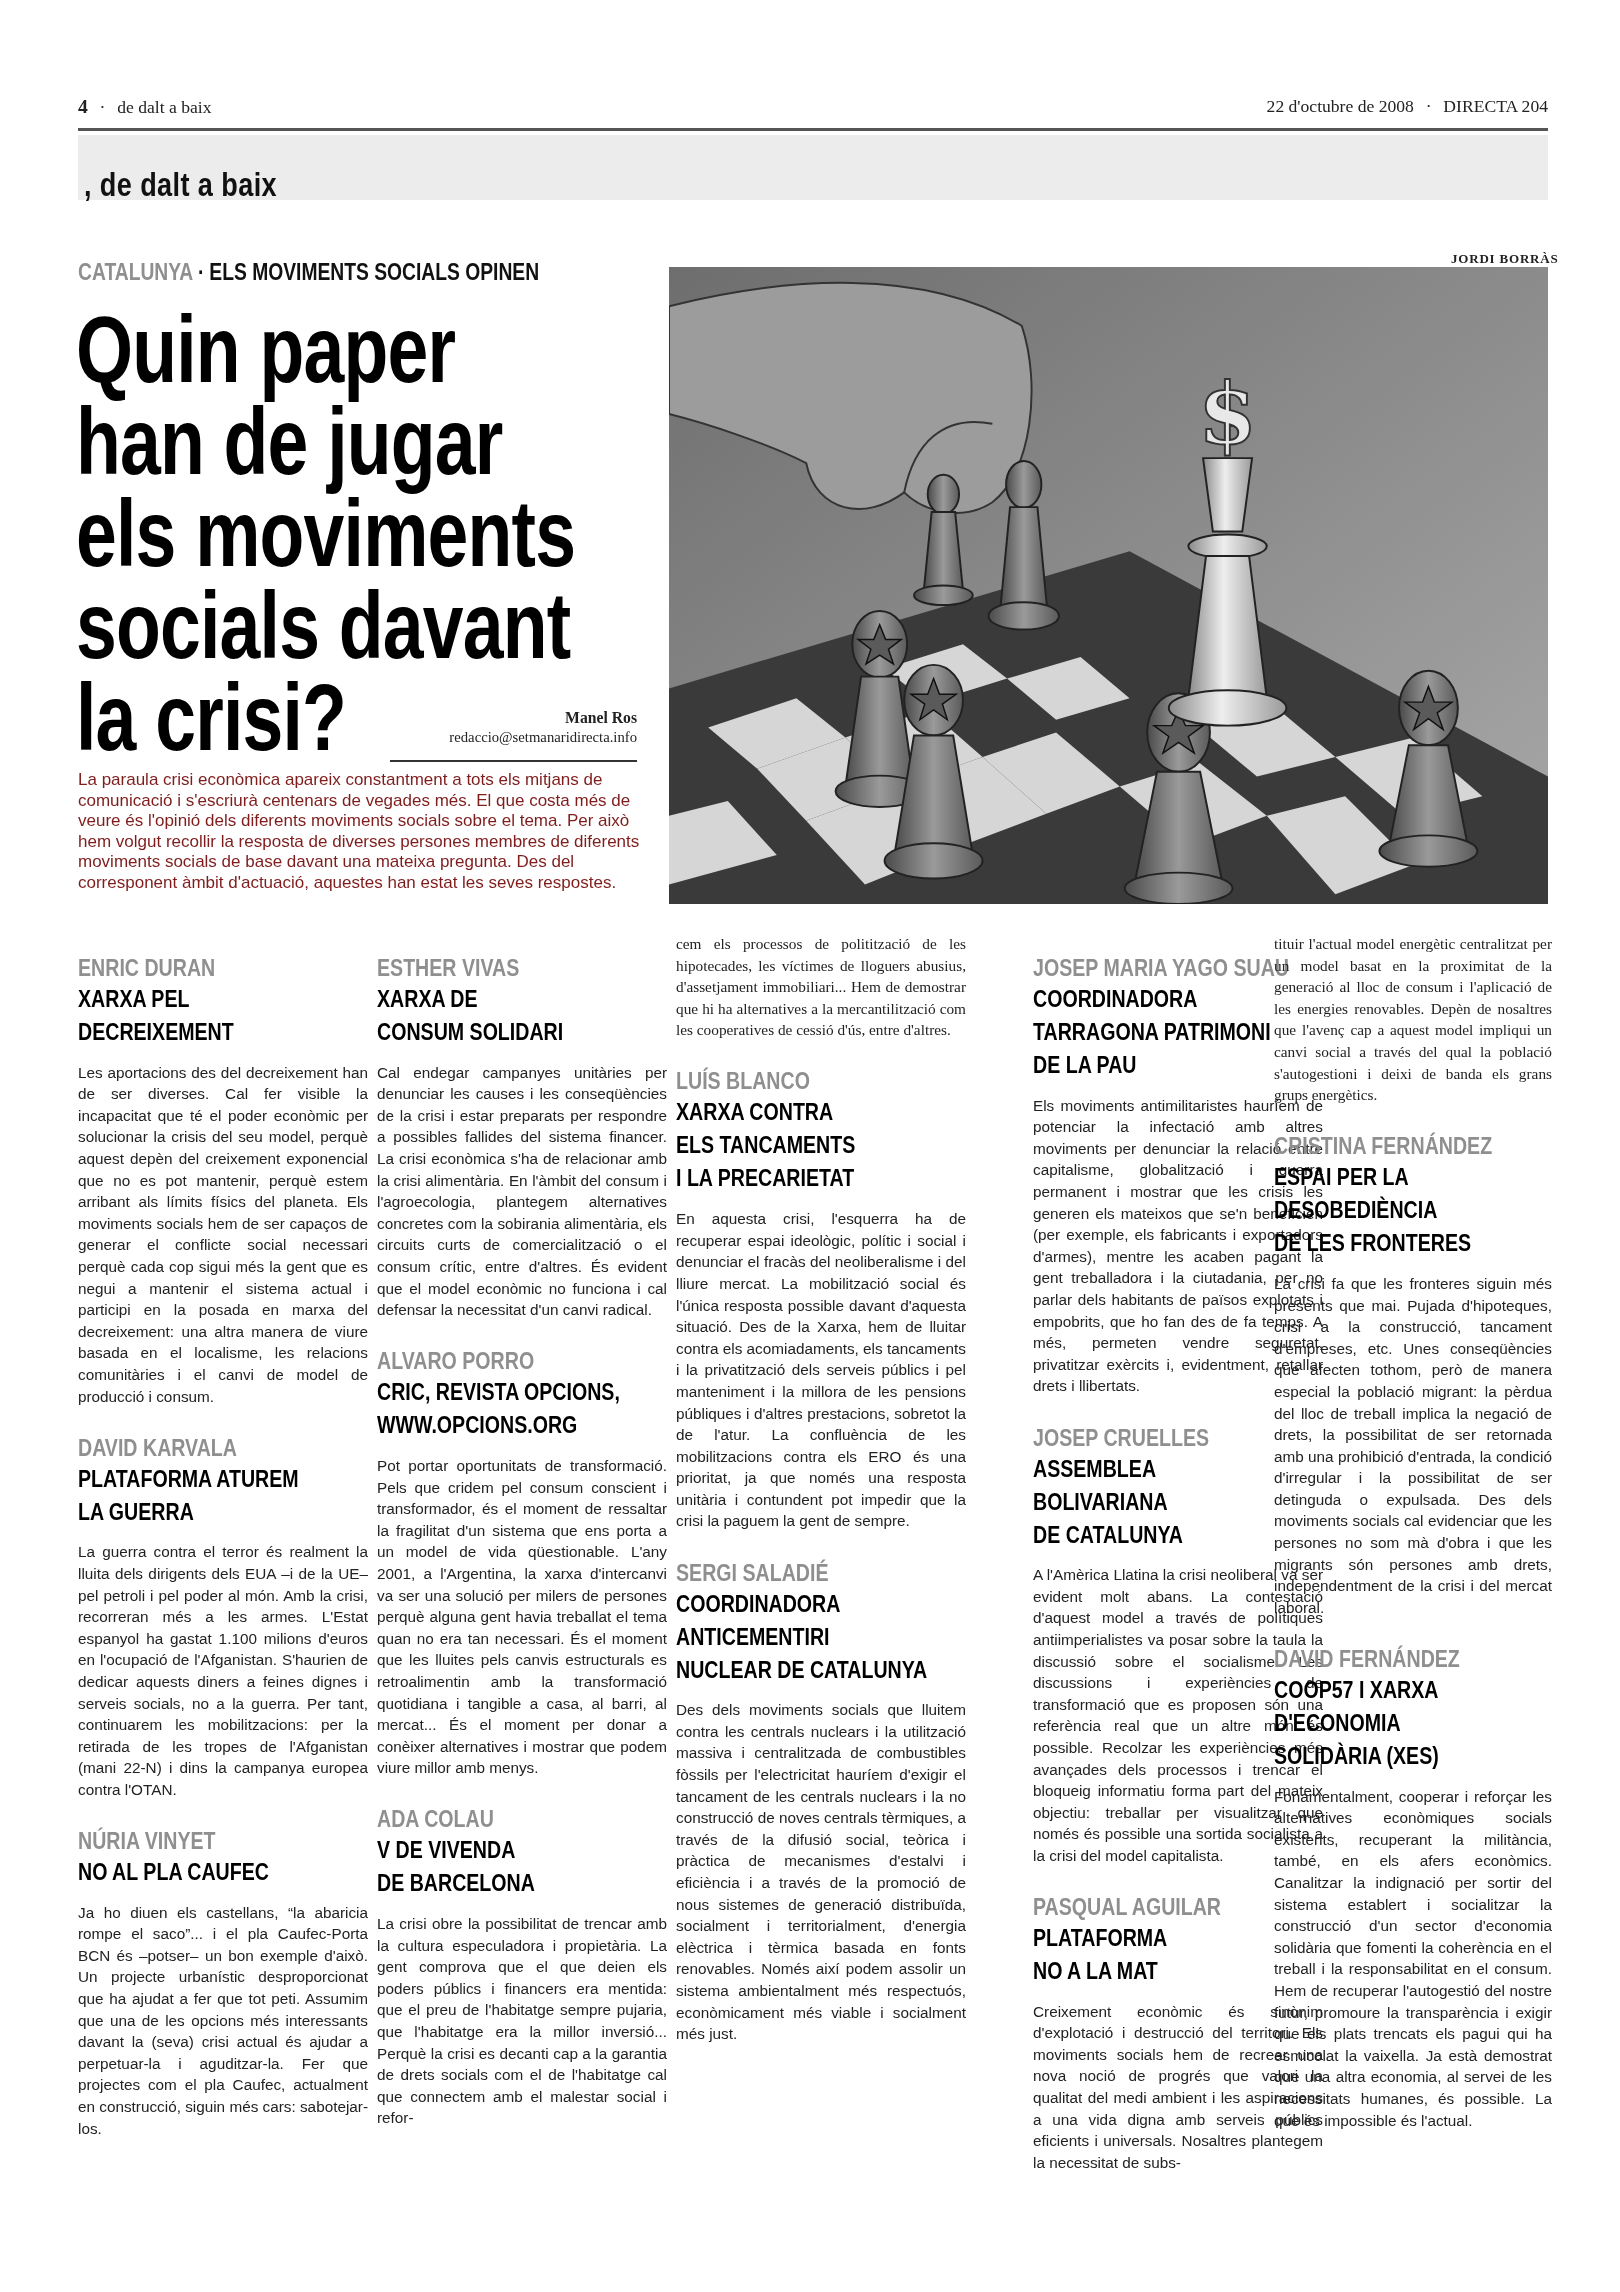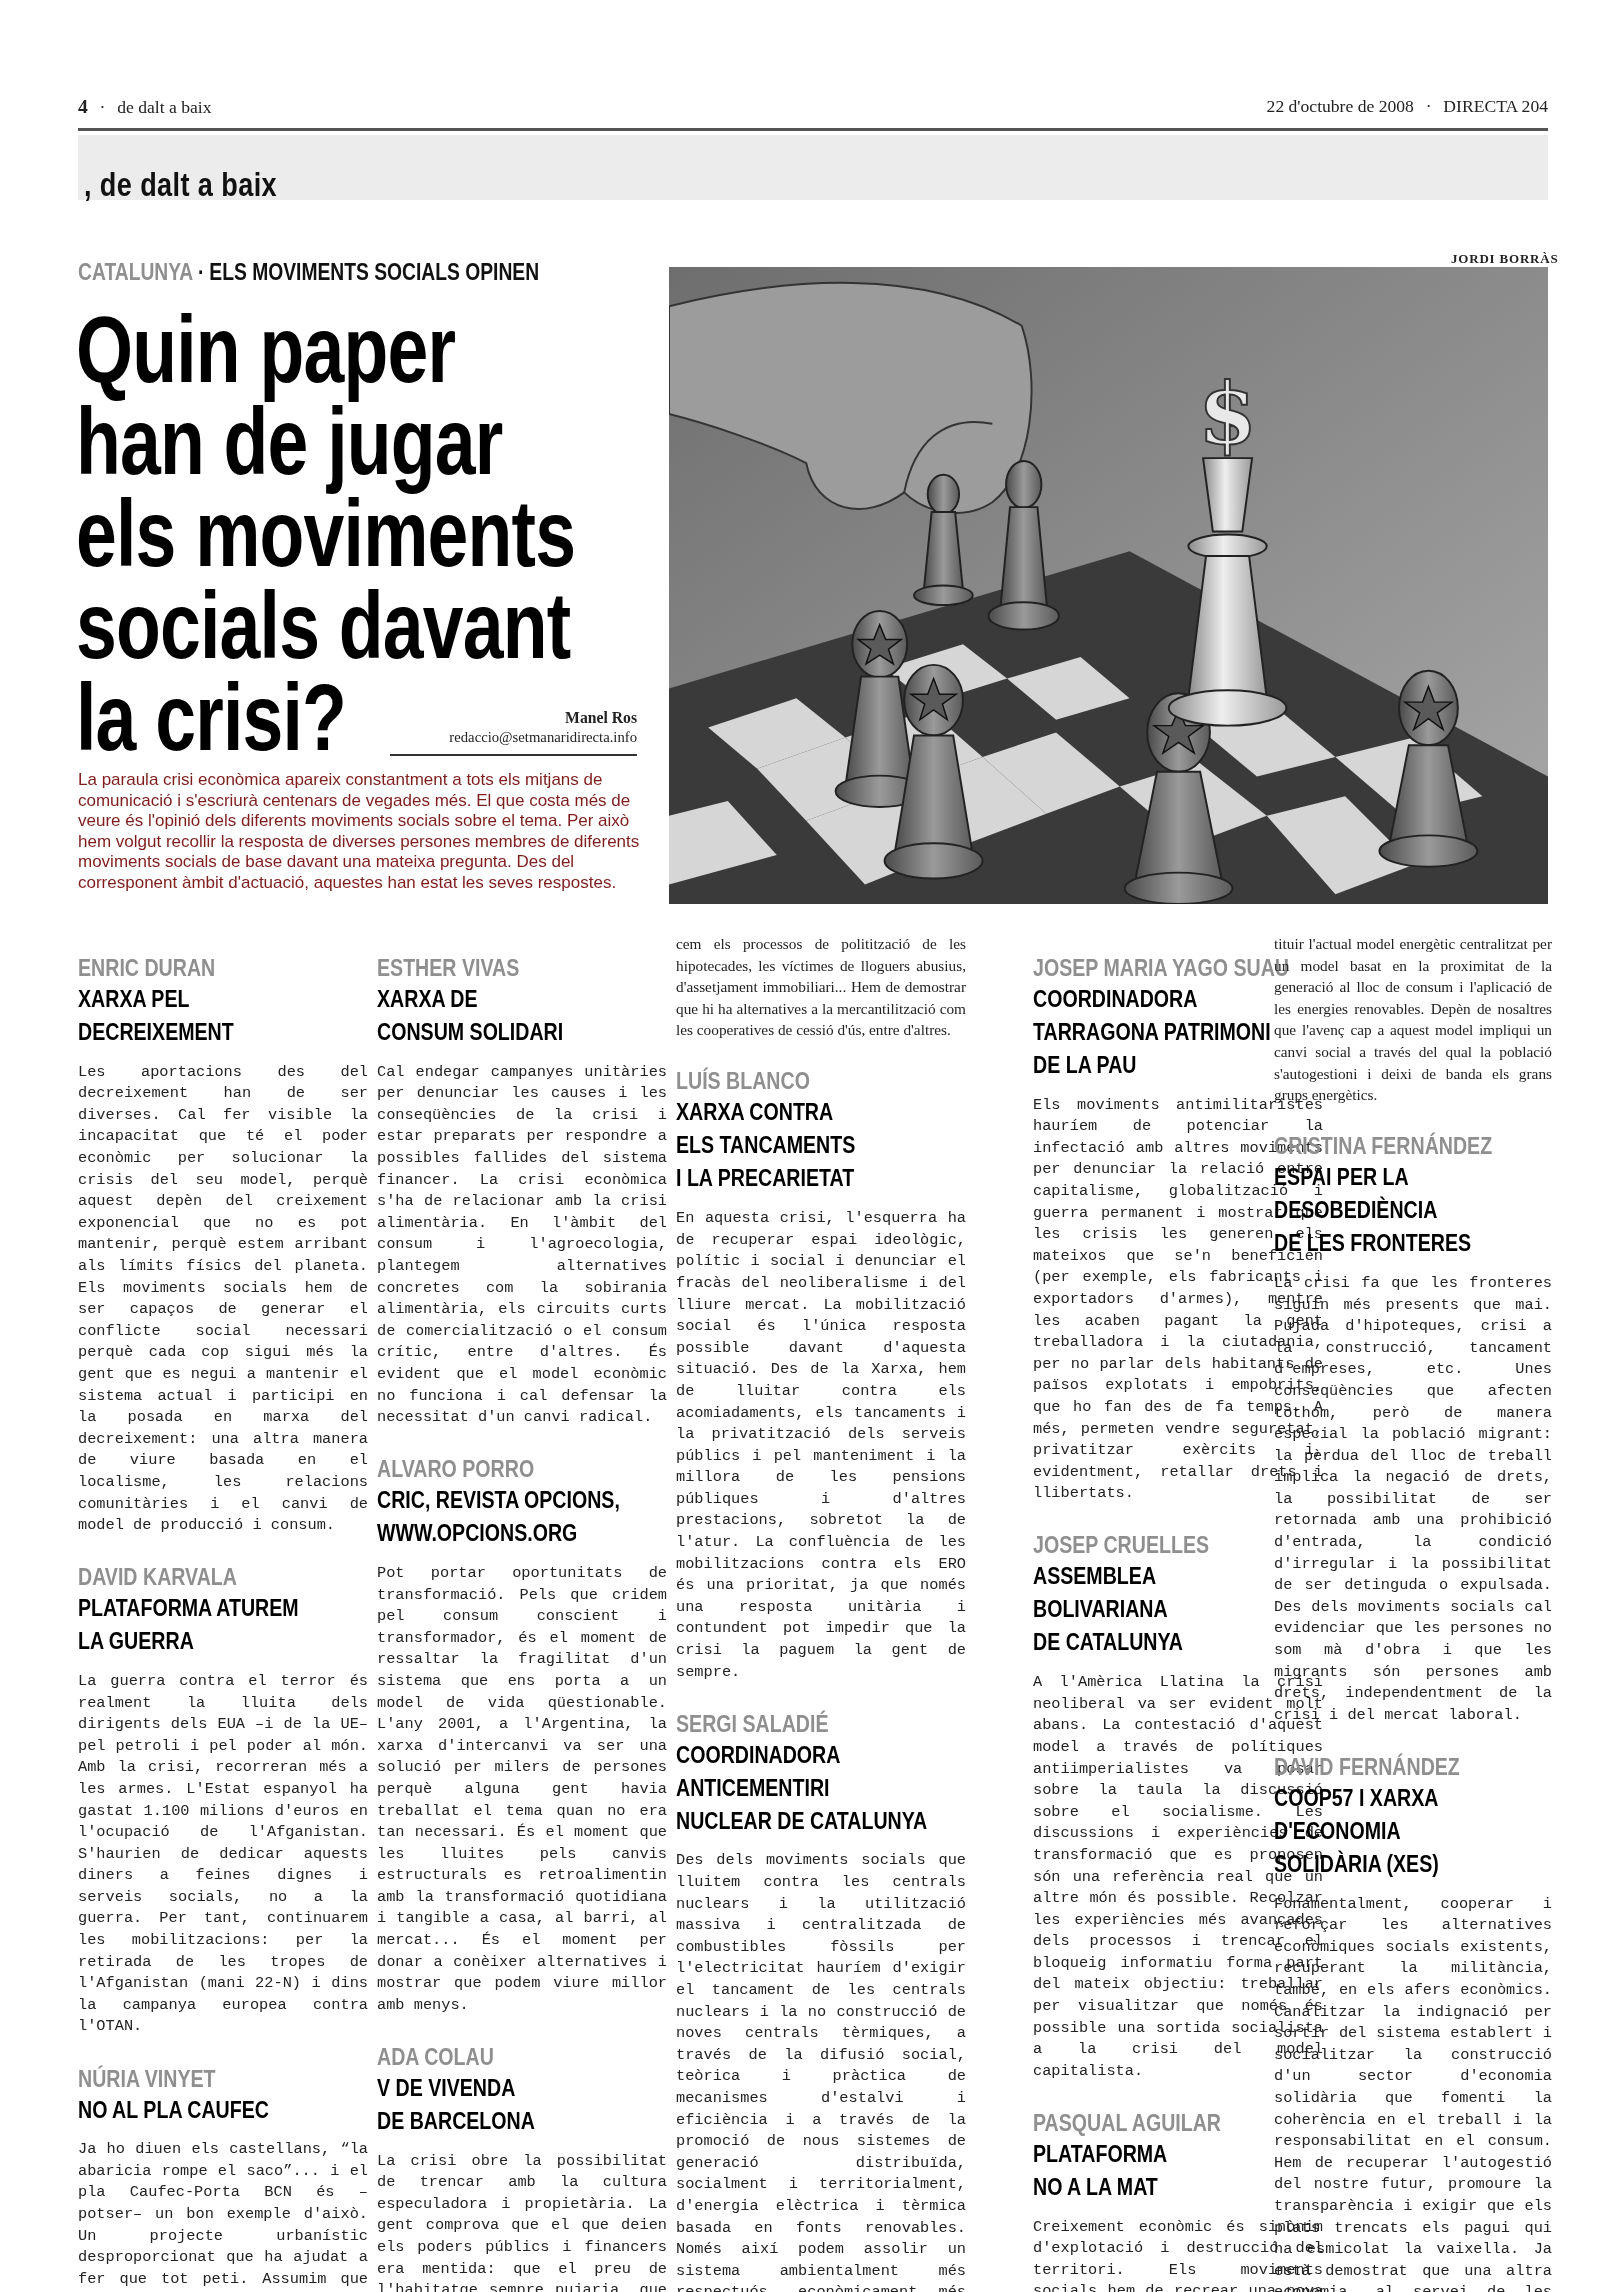--- a/index.html
+++ b/index.html
@@ -13,35 +13,35 @@
   .section-band { position:absolute; left:78px; top:135px; width:1470px; height:65px; background:#ececec; }
   .section-band .title { position:absolute; left:5.9px; bottom:-3.9px; font-family:"Liberation Sans", sans-serif; font-weight:bold; font-size:33px; transform:scaleX(0.82); transform-origin:left bottom; letter-spacing:0.5px; color:#111; }
 
   
   .kicker { position:absolute; left:78px; top:259px; font-family:"Liberation Sans", sans-serif; font-weight:bold; font-size:23.5px; transform:scaleX(0.82); transform-origin:left top; white-space:nowrap; }
   .kicker .region { color:#8f8f8f; }
   .kicker .dot { color:#111; margin:0 5.9px; }
   .kicker .topic { color:#111; }
   .headline { position:absolute; left:76px; top:304px; width:706px; font-family:"Liberation Sans", sans-serif; font-weight:bold; font-size:94px; line-height:92px; letter-spacing:-1px; transform:scaleX(0.78); transform-origin:left top; color:#000; }
   .headline div { white-space:nowrap; }
-  .byline { position:absolute; left:390px; top:708px; width:247px; text-align:right; font-family:"Liberation Serif", serif; font-size:14.7px; line-height:19.6px; color:#222; border-bottom:2px solid #333; padding-bottom:7px; }
+  .byline { position:absolute; left:390px; top:708px; width:247px; text-align:right; font-family:"Liberation Serif", serif; font-size:14.7px; line-height:19.6px; color:#222; border-bottom:2px solid #333; padding-bottom:13px; }
   .byline .name { font-weight:bold; font-size:15.7px; }
   .lede { position:absolute; left:78px; top:770px; width:568px; font-family:"Liberation Sans", sans-serif; font-size:17px; line-height:20.6px; color:#7f1d1d; }
 
   
   .credit { position:absolute; left:1451px; top:251px; font-family:"Liberation Serif", serif; font-weight:bold; font-size:13px; letter-spacing:0.8px; color:#222; }
   .illus { position:absolute; left:669px; top:267px; width:879px; height:637px; background:#8d8d8d; overflow:hidden; }
 
   
   .col { position:absolute; top:933px; width:290px; }
   .c1 { left:78px; } .c2 { left:377px; } .c3 { left:676px; } .c4 { left:1033px; } .c5 { left:1274px; width:278px; }
   .entry { margin-bottom:25.5px;margin-top:20px; }
   .entry .who { font-family:"Liberation Sans", sans-serif; font-weight:bold; font-size:24.5px; color:#8f8f8f; transform:scaleX(0.8); transform-origin:left top; white-space:nowrap; line-height:29px; }
   .entry .org { font-family:"Liberation Sans", sans-serif; font-weight:bold; font-size:24.5px; color:#000; transform:scaleX(0.8); transform-origin:left top; line-height:33px; white-space:nowrap; margin-bottom:13.7px; }
-  .entry .body { font-family:Liberation Mono, monospace; font-size:15.3px; line-height:21.6px; text-align:justify; color:#222; hyphens:auto; }
+  .entry .body { font-family:Liberation Sans, sans-serif; font-size:15.3px; line-height:21.6px; text-align:justify; color:#222; hyphens:auto; }
   .cont .body { font-family:"Liberation Serif", serif; font-size:15.3px; line-height:21.6px; text-align:justify; color:#222; margin-bottom:25.5px; }
 </style>
 </head>
 <body>
 
 <div class="runhead">
   <div>
     <span class="pg">4</span><span class="sep">·</span><span>de dalt a baix</span>
   </div>
   <div>

